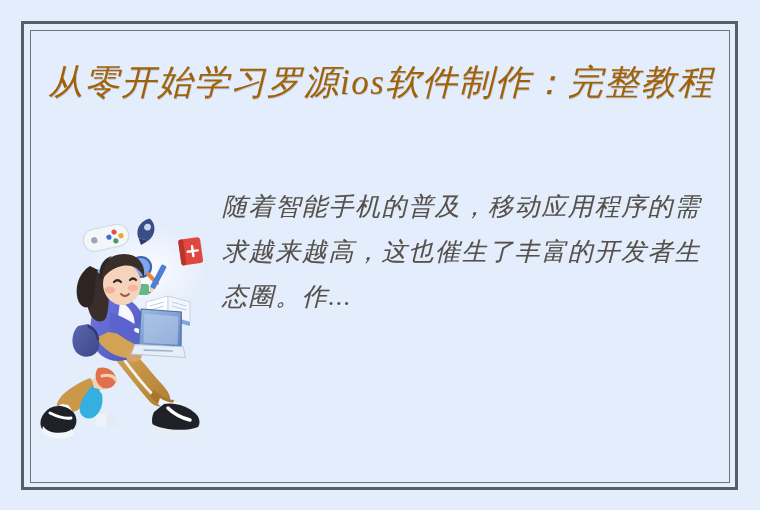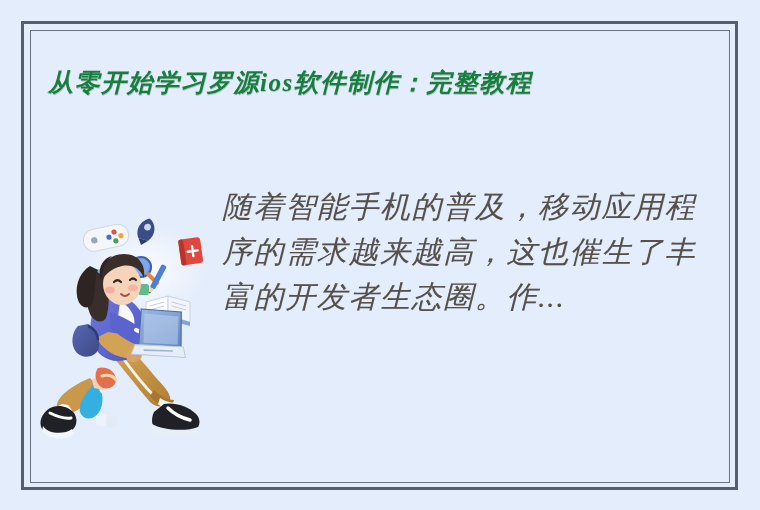--- a/index.html
+++ b/index.html
@@ -43,37 +43,37 @@
     box-sizing: border-box;
     pointer-events: none;
   }
 
   
   #title {
     position: absolute;
     left: 48px;
     top: 58px;
     width: 666px;
-    font-size: 25px;
+    font-size: 35px;
     line-height: 49px;
-    color: #15803d;
+    color: #a16207;
     font-style: italic;
-    font-weight: 700;
+    font-weight: 400;
     letter-spacing: 1.5px;
     font-family: "Liberation Serif", "DejaVu Serif", serif;
     text-shadow: 0.5px 0.5px 0 rgba(75,70,63,0.28);
   }
 
   
   #excerpt {
     position: absolute;
     left: 222px;
     top: 184px;
     width: 496px;
-    font-size: 30px;
+    font-size: 25px;
     line-height: 45px;
     color: #55504a;
     font-style: italic;
     font-weight: 500;
     letter-spacing: 1.6px;
     font-family: "Liberation Serif", "DejaVu Serif", serif;
     text-shadow: 0.4px 0.4px 0 rgba(85,80,74,0.25);
   }
 
   

